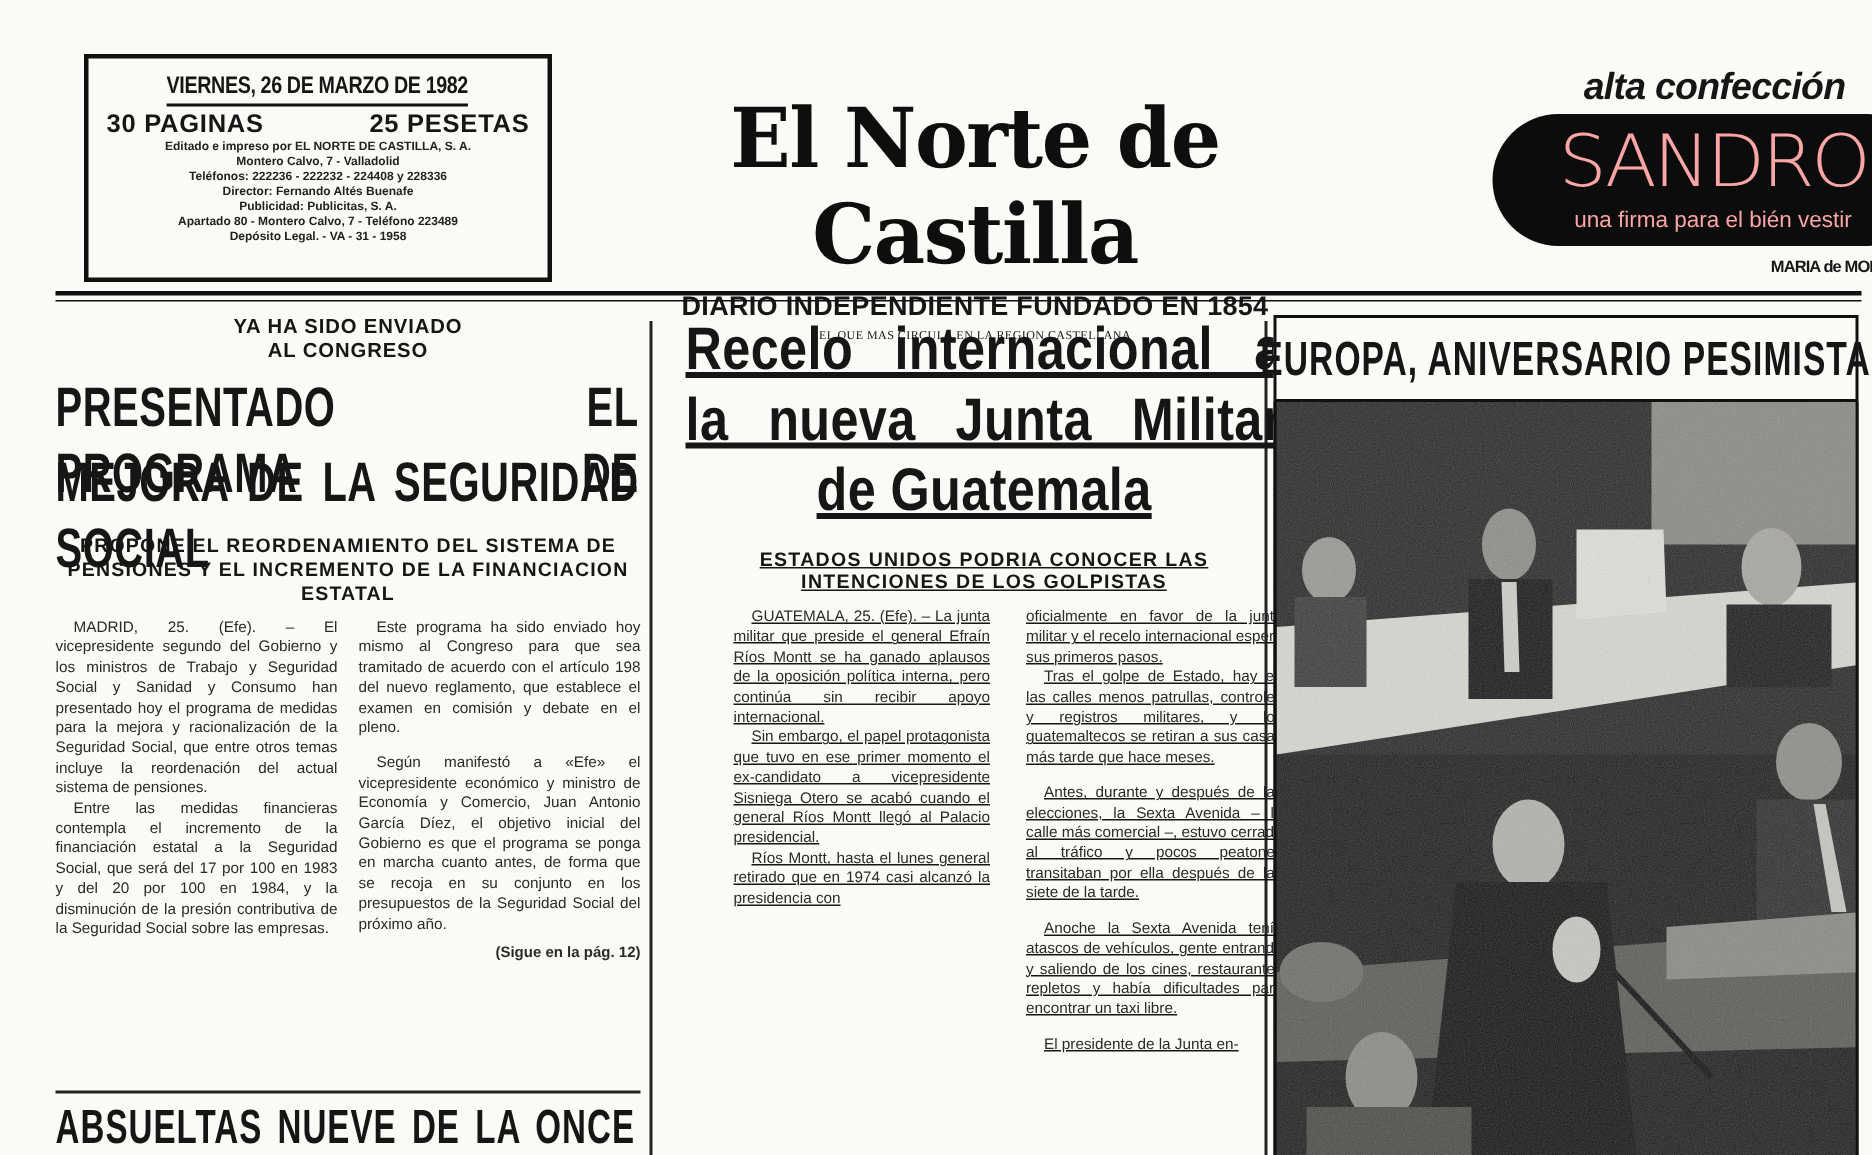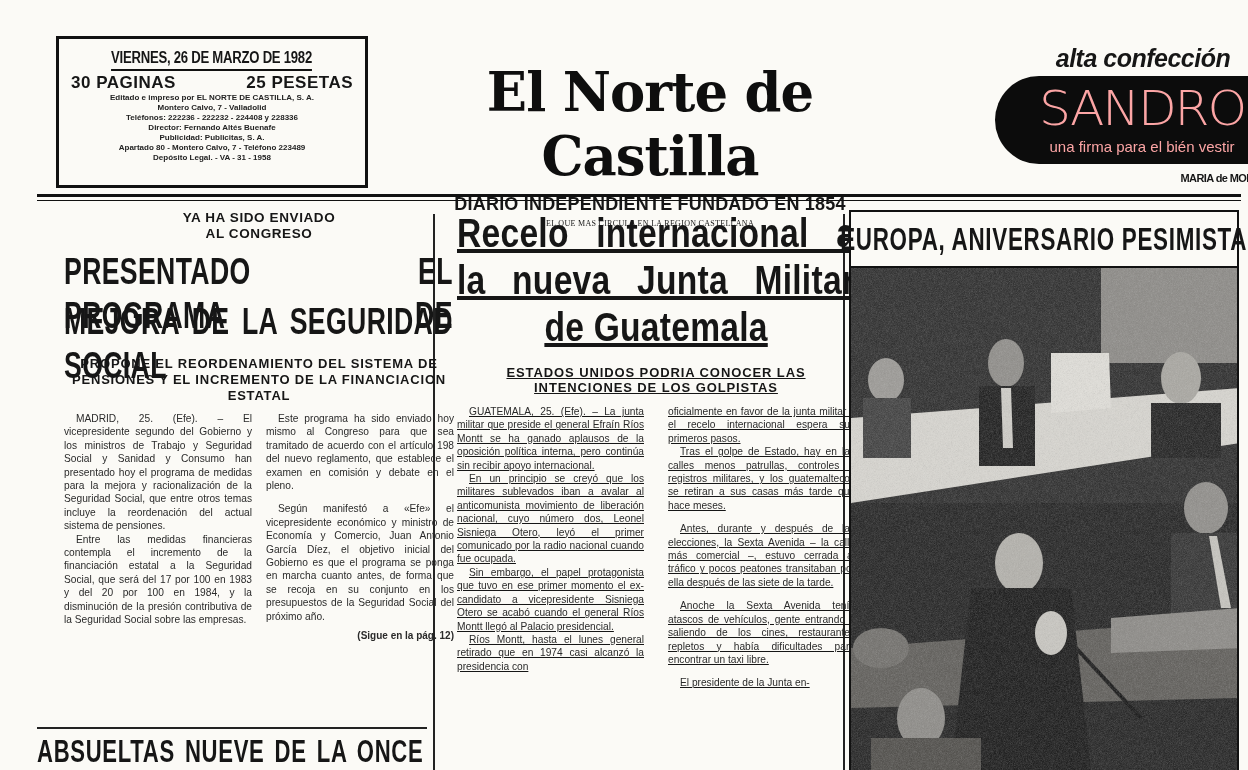--- a/index.html
+++ b/index.html
@@ -53,21 +53,21 @@
     .ad-addr { text-align: right; font-weight: bold; font-size: 11px; margin-top: 8px; letter-spacing: -0.6px; padding-right: 8px; }
 
     .rule-double {
       position: absolute; left: 37px; top: 194px; width: 1204px; height: 7px;
       border-top: 3px solid #111; border-bottom: 1px solid #111;
     }
 
     
     .col-rule { position: absolute; width: 2px; background: #222; }
 
-    .story-left { position: absolute; left: 37px; top: 210px; width: 390px; margin-left: 27px; }
+    .story-left { position: absolute; left: 37px; top: 210px; width: 390px; }
     .kicker { text-align: center; font-weight: bold; font-size: 13.5px; line-height: 16px; letter-spacing: 0.6px; }
     .hed-condensed {
       font-family: "Liberation Sans", sans-serif; font-weight: bold;
       font-size: 37px; line-height: 44px; text-align: justify; text-align-last: justify;
       transform: scaleX(0.72); transform-origin: left top; width: 540px;
       letter-spacing: 0.5px;
     }
     .deck { text-align: center; font-weight: bold; font-size: 13px; line-height: 16px; letter-spacing: 0.8px; }
     .body-cols { display: flex; gap: 14px; margin-top: 8px; }
     .body-col { width: 188px; font-size: 10.2px; line-height: 13.4px; text-align: justify; color: #2a2a2a; }
@@ -173,24 +173,23 @@
 
   <div class="story-mid">
     <div style="height:145px;">
       <div class="hed-mid">
         <span class="line">Recelo internacional a</span>
         <span class="line">la nueva Junta Militar</span>
         <span class="line center">de Guatemala</span>
       </div>
     </div>
     <div class="deck-mid" style="margin-top:10px;">ESTADOS UNIDOS PODRIA CONOCER LAS INTENCIONES DE LOS GOLPISTAS</div>
-    <div class="body-cols" style="gap:24px; margin-top:10px;">
+    <div class="body-cols" style="gap:24px; margin-top:10px;margin-left:32px;">
       <div class="body-col" style="width:190px;">
         <p>GUATEMALA, 25. (Efe). – La junta militar que preside el general Efraín Ríos Montt se ha ganado aplausos de la oposición política interna, pero continúa sin recibir apoyo internacional.</p>
-        <p>En un principio se creyó que los militares sublevados iban a avalar al anticomunista movimiento de liberación nacional, cuyo número dos, Leonel Sisniega Otero, leyó el primer comunicado por la radio nacional cuando fue ocupada.</p>
         <p>Sin embargo, el papel protagonista que tuvo en ese primer momento el ex-candidato a vicepresidente Sisniega Otero se acabó cuando el general Ríos Montt llegó al Palacio presidencial.</p>
         <p>Ríos Montt, hasta el lunes general retirado que en 1974 casi alcanzó la presidencia con</p>
       </div>
       <div class="body-col" style="width:190px;">
         <p style="text-indent:0;">oficialmente en favor de la junta militar y el recelo internacional espera sus primeros pasos.</p>
         <p>Tras el golpe de Estado, hay en las calles menos patrullas, controles y registros militares, y los guatemaltecos se retiran a sus casas más tarde que hace meses.</p>
         <p class="gap">Antes, durante y después de las elecciones, la Sexta Avenida – la calle más comercial –, estuvo cerrada al tráfico y pocos peatones transitaban por ella después de las siete de la tarde.</p>
         <p class="gap">Anoche la Sexta Avenida tenía atascos de vehículos, gente entrando y saliendo de los cines, restaurantes repletos y había dificultades para encontrar un taxi libre.</p>
         <p class="gap">El presidente de la Junta en-</p>
       </div>

